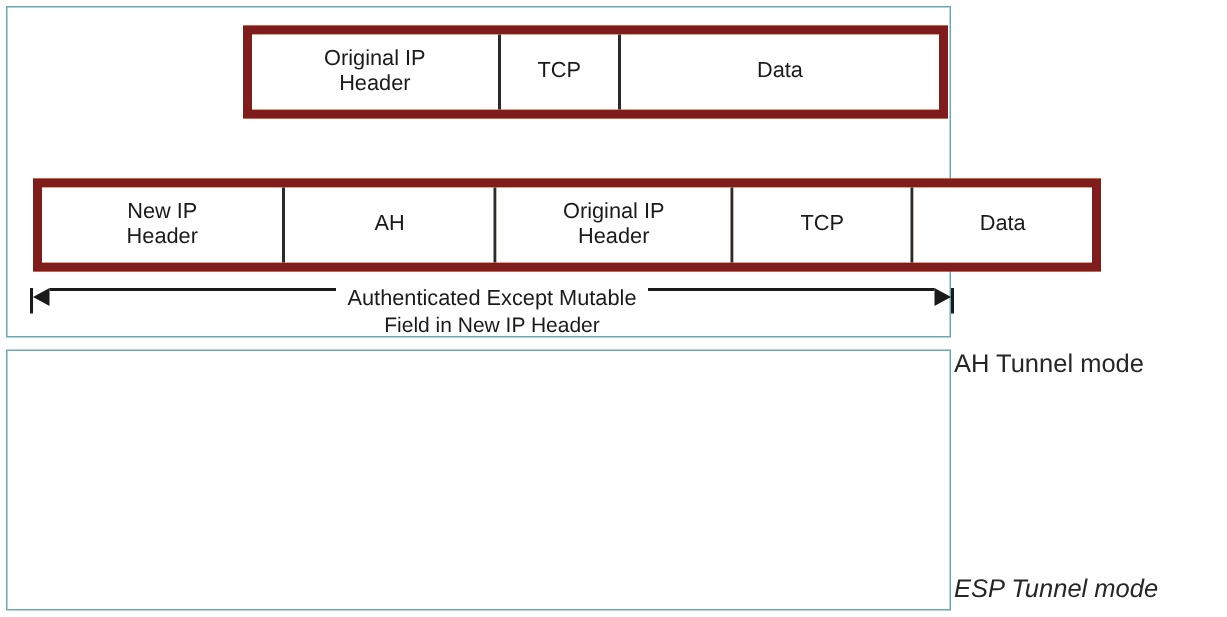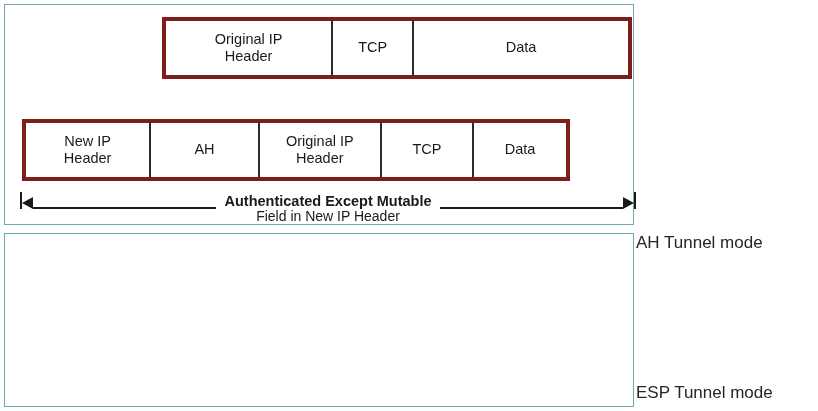--- a/index.html
+++ b/index.html
@@ -31,21 +31,21 @@
     box-sizing: border-box;
   }
   #panel-ah  { left: 4px;  top: 4px;   width: 630px; height: 221px; }
   #panel-esp { left: 4px;  top: 233px; width: 630px; height: 174px; }
 
   
   .packet-row {
     position: absolute;
     display: flex;
     box-sizing: border-box;
-    border: 4px solid #7f1d1d;
+    border: 6px solid #7f1d1d;
     background: #f97316;
   }
   .cell {
     box-sizing: border-box;
     border-right: 2px solid #2b2b2b;
     display: flex;
     align-items: center;
     justify-content: center;
     text-align: center;
     line-height: 1.18;
@@ -54,44 +54,43 @@
   }
   .cell:last-child { border-right: none; justify-content: center; }
   .cell span { display: block; white-space: pre-line; }
 
   
   #ah-original-row {
     left: 157px; top: 12px; width: 470px; height: 62px;
     font-size: 14.5px;
   }
   #ah-tunnel-row {
-    left: 17px; top: 114px; width: 548px; height: 62px;
+    left: 17px; top: 114px; width: 712px; height: 62px;
     font-size: 14.5px;
   }
 
   
   .span-marker {
     position: absolute;
     height: 22px;
     display: flex;
     align-items: center;
   }
   .endcap {
     width: 2px;
     height: 17px;
     background: #1a1a1a;
     flex: 0 0 auto;
   }
   .arrow-line {
     flex: 1 1 auto;
     display: flex;
-    align-items: flex-end;
+    align-items: flex-start;
     height: 17px;
     position: relative;
-    font-weight: bold;
   }
   .arrow-head-left, .arrow-head-right {
     width: 0; height: 0;
     flex: 0 0 auto;
     border-top: 6px solid transparent;
     border-bottom: 6px solid transparent;
   }
   .arrow-head-left  { border-right: 11px solid #1a1a1a; }
   .arrow-head-right { border-left: 11px solid #1a1a1a; }
   .arrow-shaft {
@@ -121,21 +120,21 @@
 
   
   .mode-caption {
     position: absolute;
     font-size: 17px;
     color: #262626;
     white-space: nowrap;
     line-height: 1;
   }
   #caption-ah  { left: 636px; top: 202px; margin-top: 32px; }
-  #caption-esp { left: 636px; top: 384px; }
+  #caption-esp { left: 636px; top: 384px; font-style: italic; }
 </style>
 </head>
 <body>
 
 <div id="canvas">
 
   <div class="panel" id="panel-ah">
 
     <div class="packet-row" id="ah-original-row">
       <div class="cell" style="width:36.2%">

